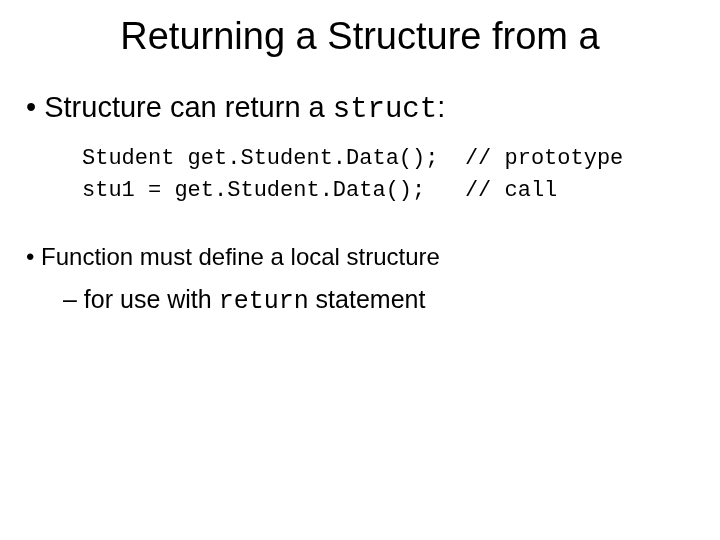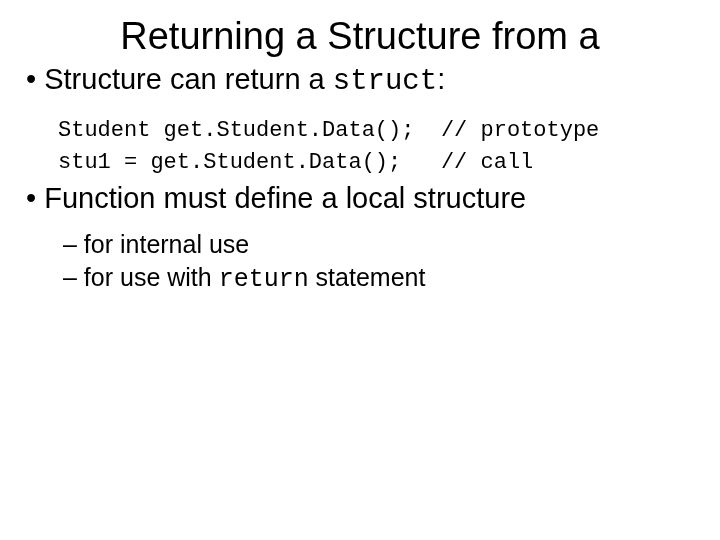--- a/index.html
+++ b/index.html
@@ -11,44 +11,46 @@
       background: #fff;
       color: #000;
       box-sizing: border-box;
     }
     .title {
       text-align: center;
       font-size: 38px;
       padding-top: 14px;
       line-height: 1.2;
       font-weight: normal;
+      margin-bottom: 28px;
     }
     .bullets {
       padding: 0;
       margin: 0;
     }
     .bullet-1 {
       font-size: 29px;
       line-height: 1.35;
       padding-left: 48px;
       text-indent: -22px;
       margin-bottom: 14px;
     }
     .bullet-1::before {
       content: "• ";
     }
     .code-block {
       font-family: "Courier New", Courier, monospace;
       font-size: 22px;
       line-height: 1.45;
-      padding-left: 58px;
+      padding-left: 82px;
+      margin-bottom: 34px;
       white-space: pre;
     }
     .bullet-2 {
-      font-size: 29px;
+      font-size: 24px;
       line-height: 1.35;
       padding-left: 48px;
       text-indent: -22px;
       margin-bottom: 10px;
     }
     .bullet-2::before {
       content: "• ";
     }
     .sub-bullet {
       font-size: 25px;
@@ -76,21 +78,18 @@
     <span>Structure can return a </span><span class="mono">struct</span><span>:</span>
   </div>
 
   <div class="code-block"><span>Student get.Student.Data();</span>  <span>// prototype</span>
 <span>stu1 = get.Student.Data();</span>   <span>// call</span></div>
 
   <div class="bullet-2">
     <span>Function must define a local structure</span>
   </div>
 
-  <div class="sub-bullet">
-    <span>for internal use</span>
-  </div>
 
   <div class="sub-bullet">
     <span>for use with </span><span class="mono">return</span><span> statement</span>
   </div>
 
 </div>
 
 </body></html>

